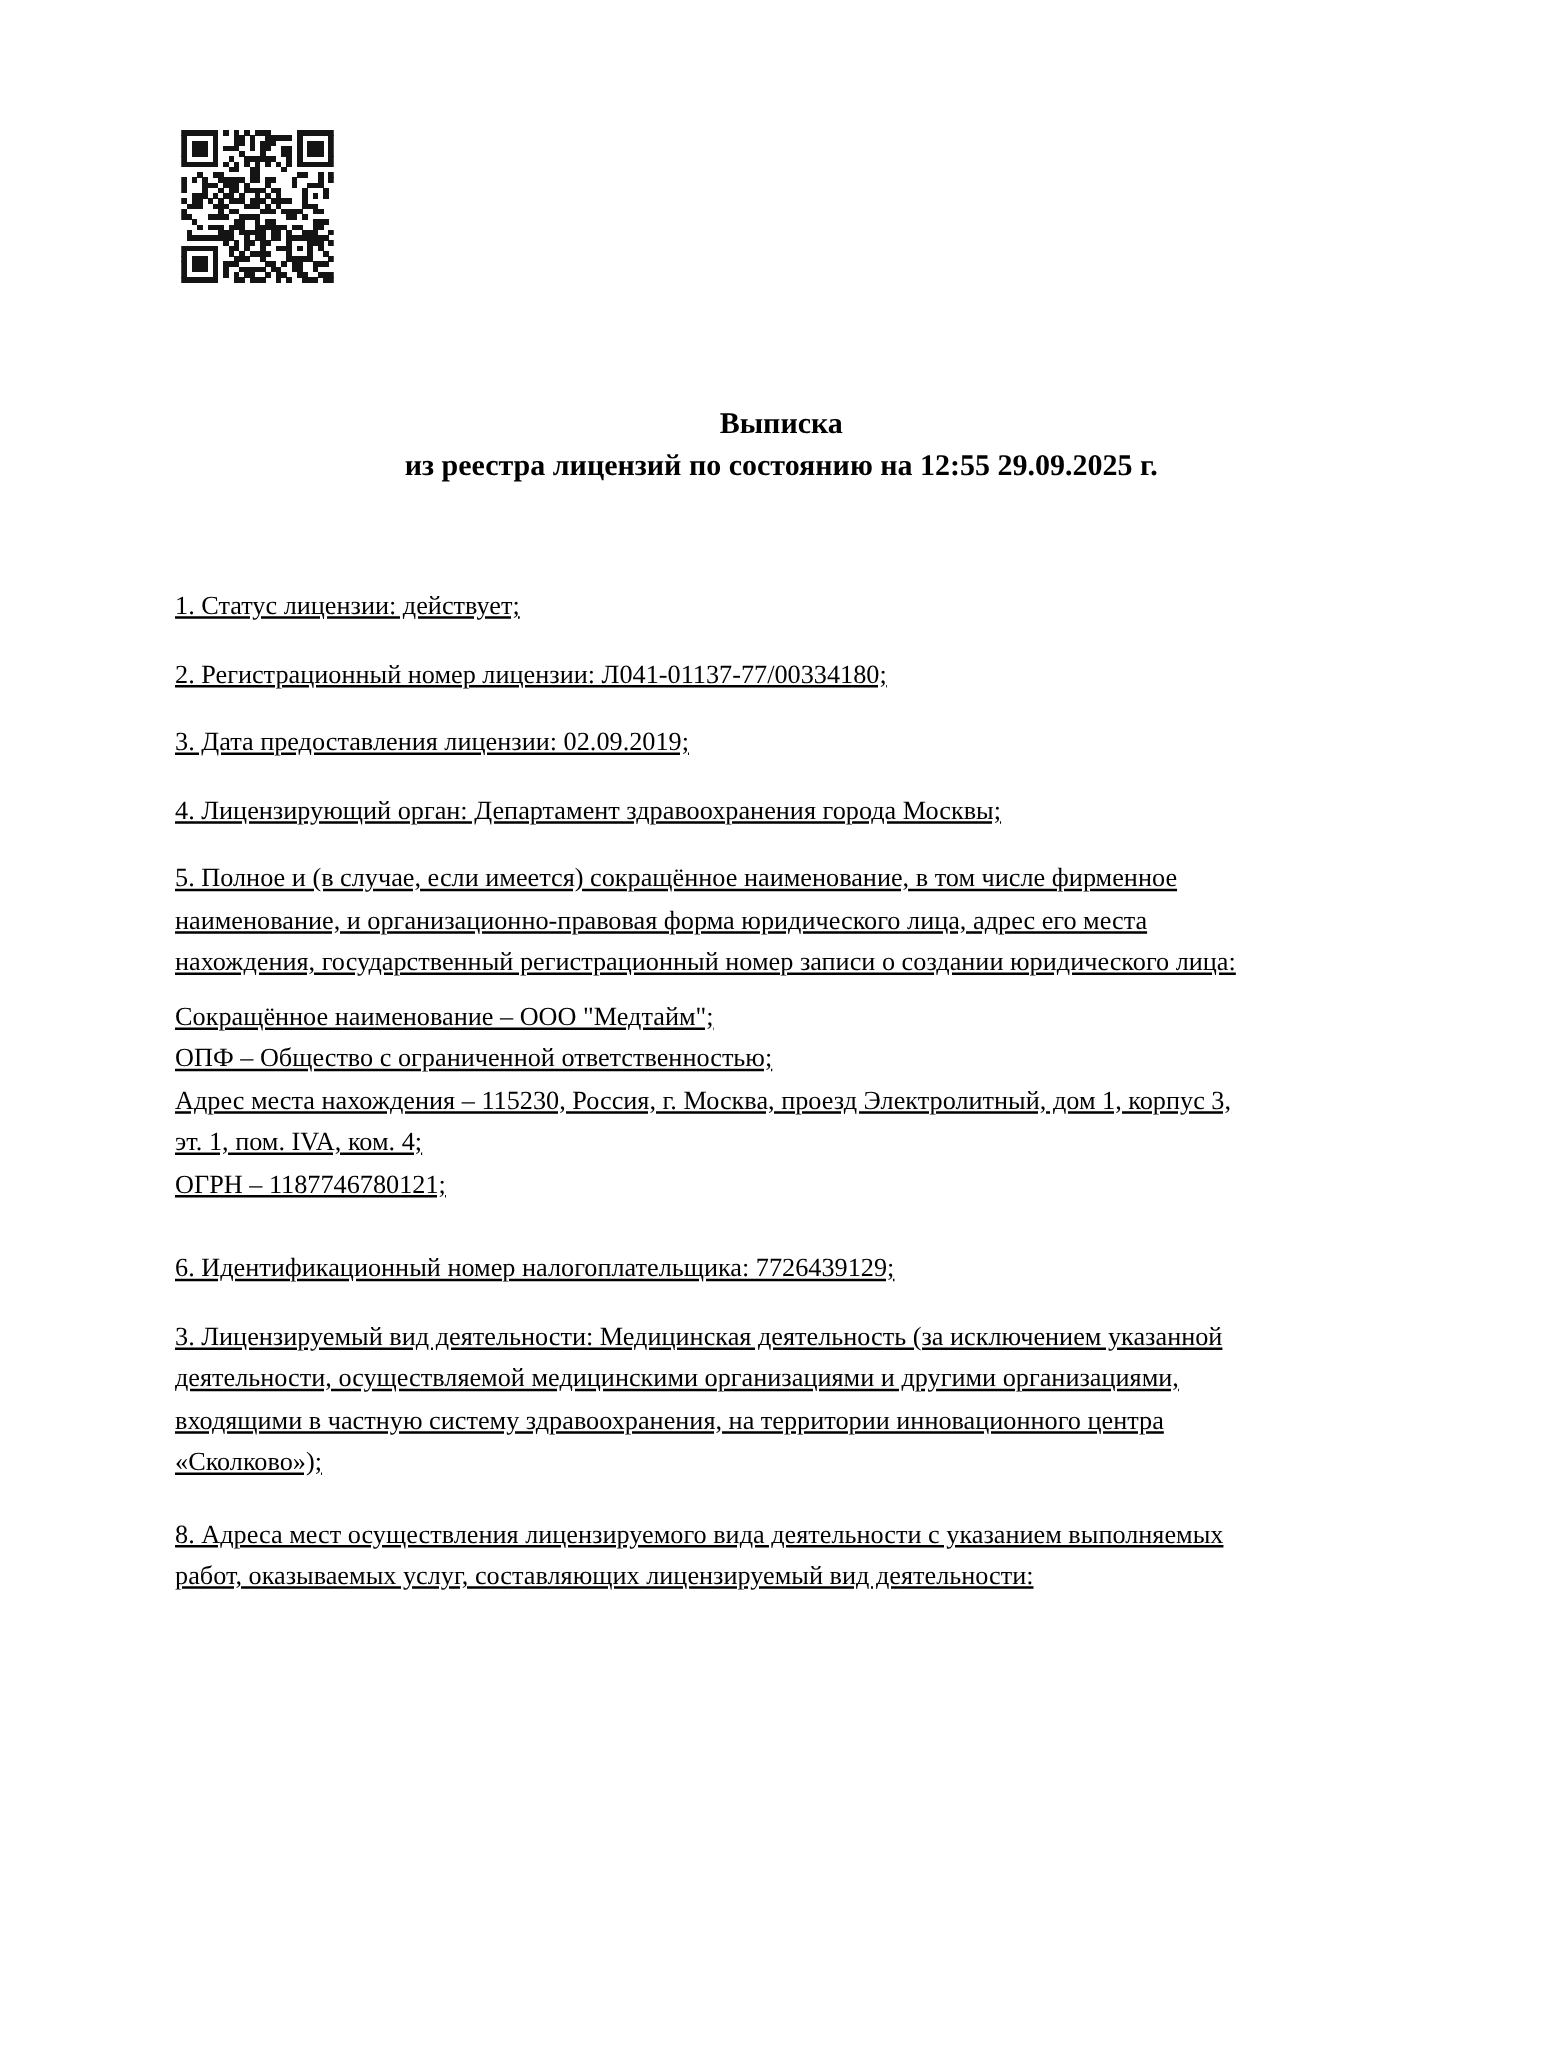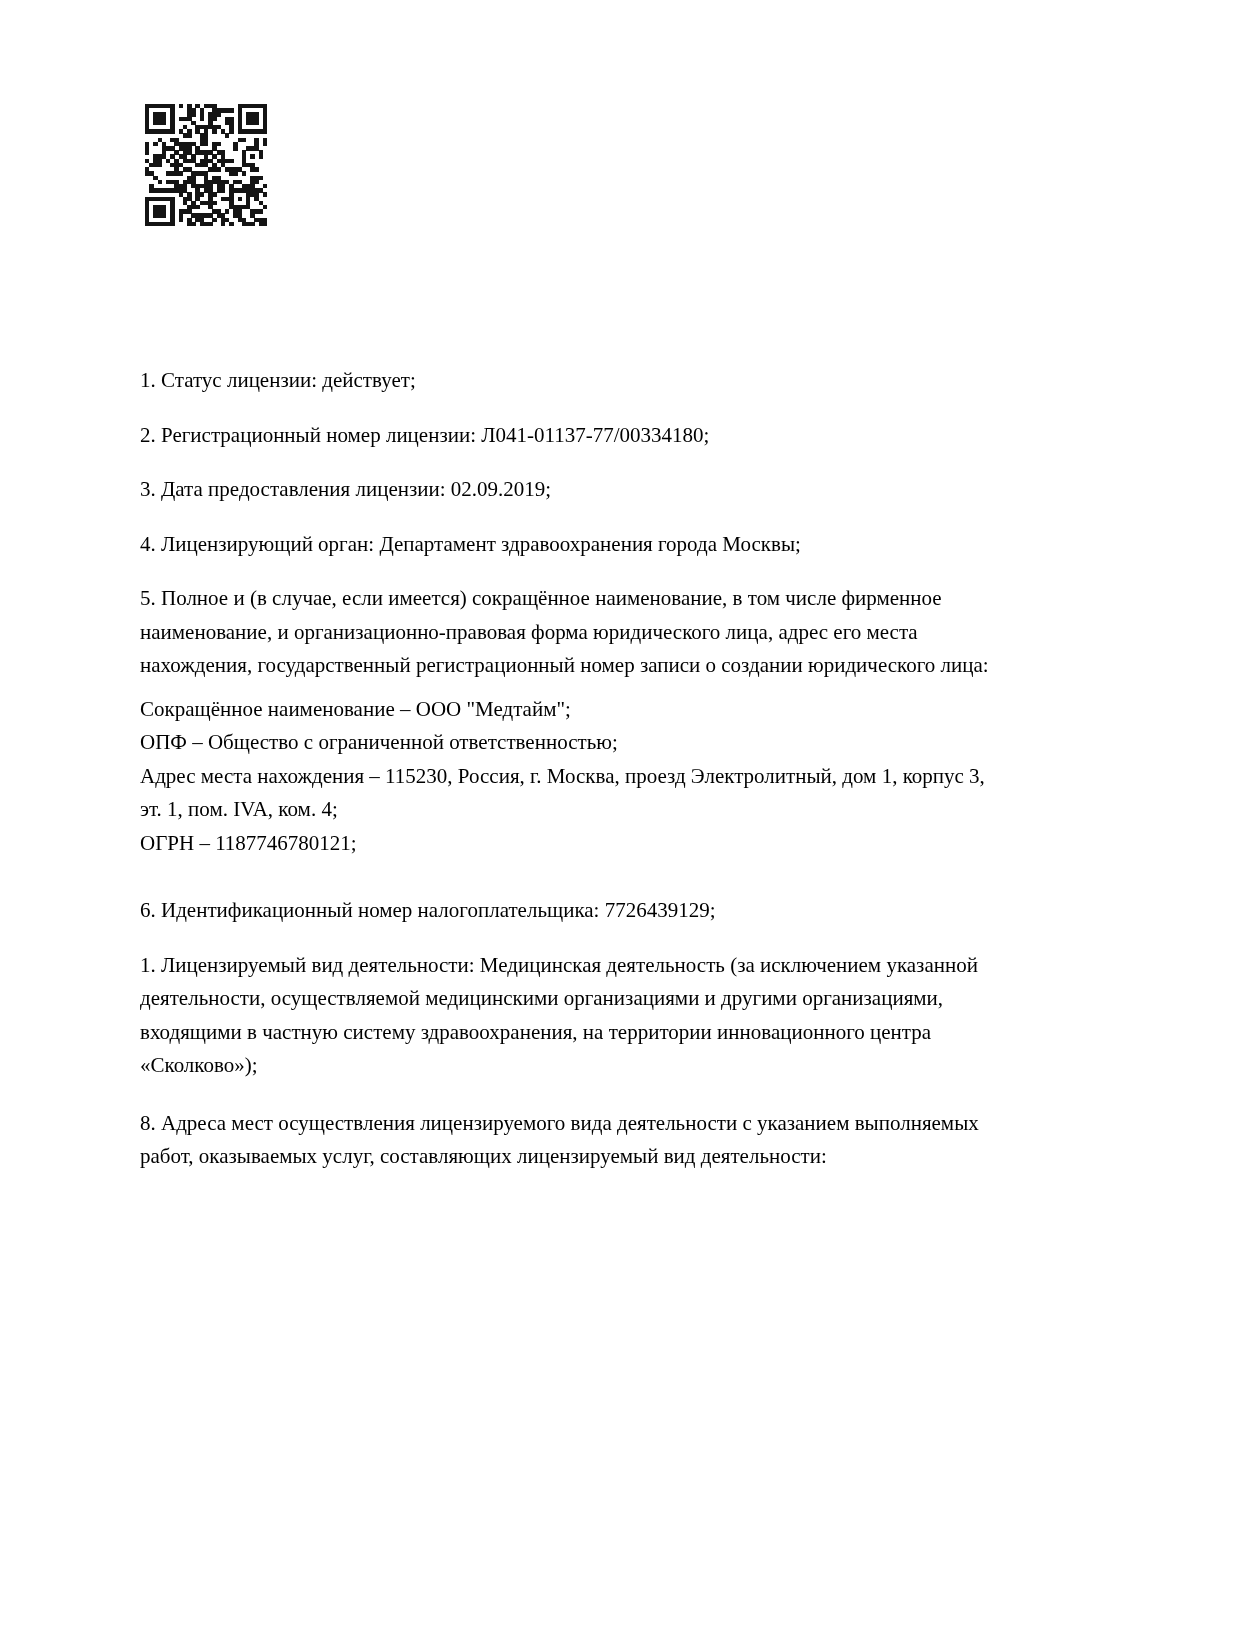--- a/index.html
+++ b/index.html
@@ -29,23 +29,24 @@
     line-height:34px;
   }
   .subtitle{
     margin-top:26px;
     margin-right:-16px;
     text-align:right;
     font-size:18.5px;
     line-height:25px;
   }
   .body-text{
-    margin-top:42px;
+    margin-top:78px;
     font-size:21px;
     line-height:33.5px;
+    text-decoration:underline;
   }
   .para{
     margin:0 0 21px 0;
     white-space:pre-line;
   }
   .para.intro{
     margin-bottom:10px;
   }
   .org-block{
     margin:0 0 34px 0;
@@ -480,41 +481,45 @@
         <rect x="75.72" y="117.79" width="4.46" height="4.46" fill="#141414"></rect>
         <rect x="84.14" y="117.79" width="4.46" height="4.46" fill="#141414"></rect>
         <rect x="96.76" y="117.79" width="4.46" height="4.46" fill="#141414"></rect>
         <rect x="100.97" y="117.79" width="4.46" height="4.46" fill="#141414"></rect>
         <rect x="105.17" y="117.79" width="4.46" height="4.46" fill="#141414"></rect>
         <rect x="113.59" y="117.79" width="4.46" height="4.46" fill="#141414"></rect>
         <rect x="117.79" y="117.79" width="4.46" height="4.46" fill="#141414"></rect>
       </svg></div>
 
   <div class="flow">
+    <div class="title">
+      <div>Выписка</div>
+      <div>из реестра лицензий по состоянию на 12:55 29.09.2025 г.</div>
+    </div>
 
 
     <div class="body-text">
       <p class="para">1. Статус лицензии: действует;</p>
       <p class="para">2. Регистрационный номер лицензии: Л041-01137-77/00334180;</p>
       <p class="para">3. Дата предоставления лицензии: 02.09.2019;</p>
       <p class="para">4. Лицензирующий орган: Департамент здравоохранения города Москвы;</p>
       <p class="para intro">5. Полное и (в случае, если имеется) сокращённое наименование, в том числе фирменное
 наименование, и организационно-правовая форма юридического лица, адрес его места
 нахождения, государственный регистрационный номер записи о создании юридического лица:</p>
 
       <div class="org-block">
         <div class="org-line">Сокращённое наименование – ООО "Медтайм";</div>
         <div class="org-line">ОПФ – Общество с ограниченной ответственностью;</div>
         <div class="org-line">Адрес места нахождения – 115230, Россия, г. Москва, проезд Электролитный, дом 1, корпус 3,
 эт. 1, пом. IVA, ком. 4;</div>
         <div class="org-line">ОГРН – 1187746780121;</div>
       </div>
 
       <p class="para">6. Идентификационный номер налогоплательщика: 7726439129;</p>
-      <p class="para activity">1. Лицензируемый вид деятельности: Медицинская деятельность (за исключением указанной
+      <p class="para activity">3. Лицензируемый вид деятельности: Медицинская деятельность (за исключением указанной
 деятельности, осуществляемой медицинскими организациями и другими организациями,
 входящими в частную систему здравоохранения, на территории инновационного центра
 «Сколково»);</p>
       <p class="para">8. Адреса мест осуществления лицензируемого вида деятельности с указанием выполняемых
 работ, оказываемых услуг, составляющих лицензируемый вид деятельности:</p>
     </div>
   </div>
 
 </div>
 

